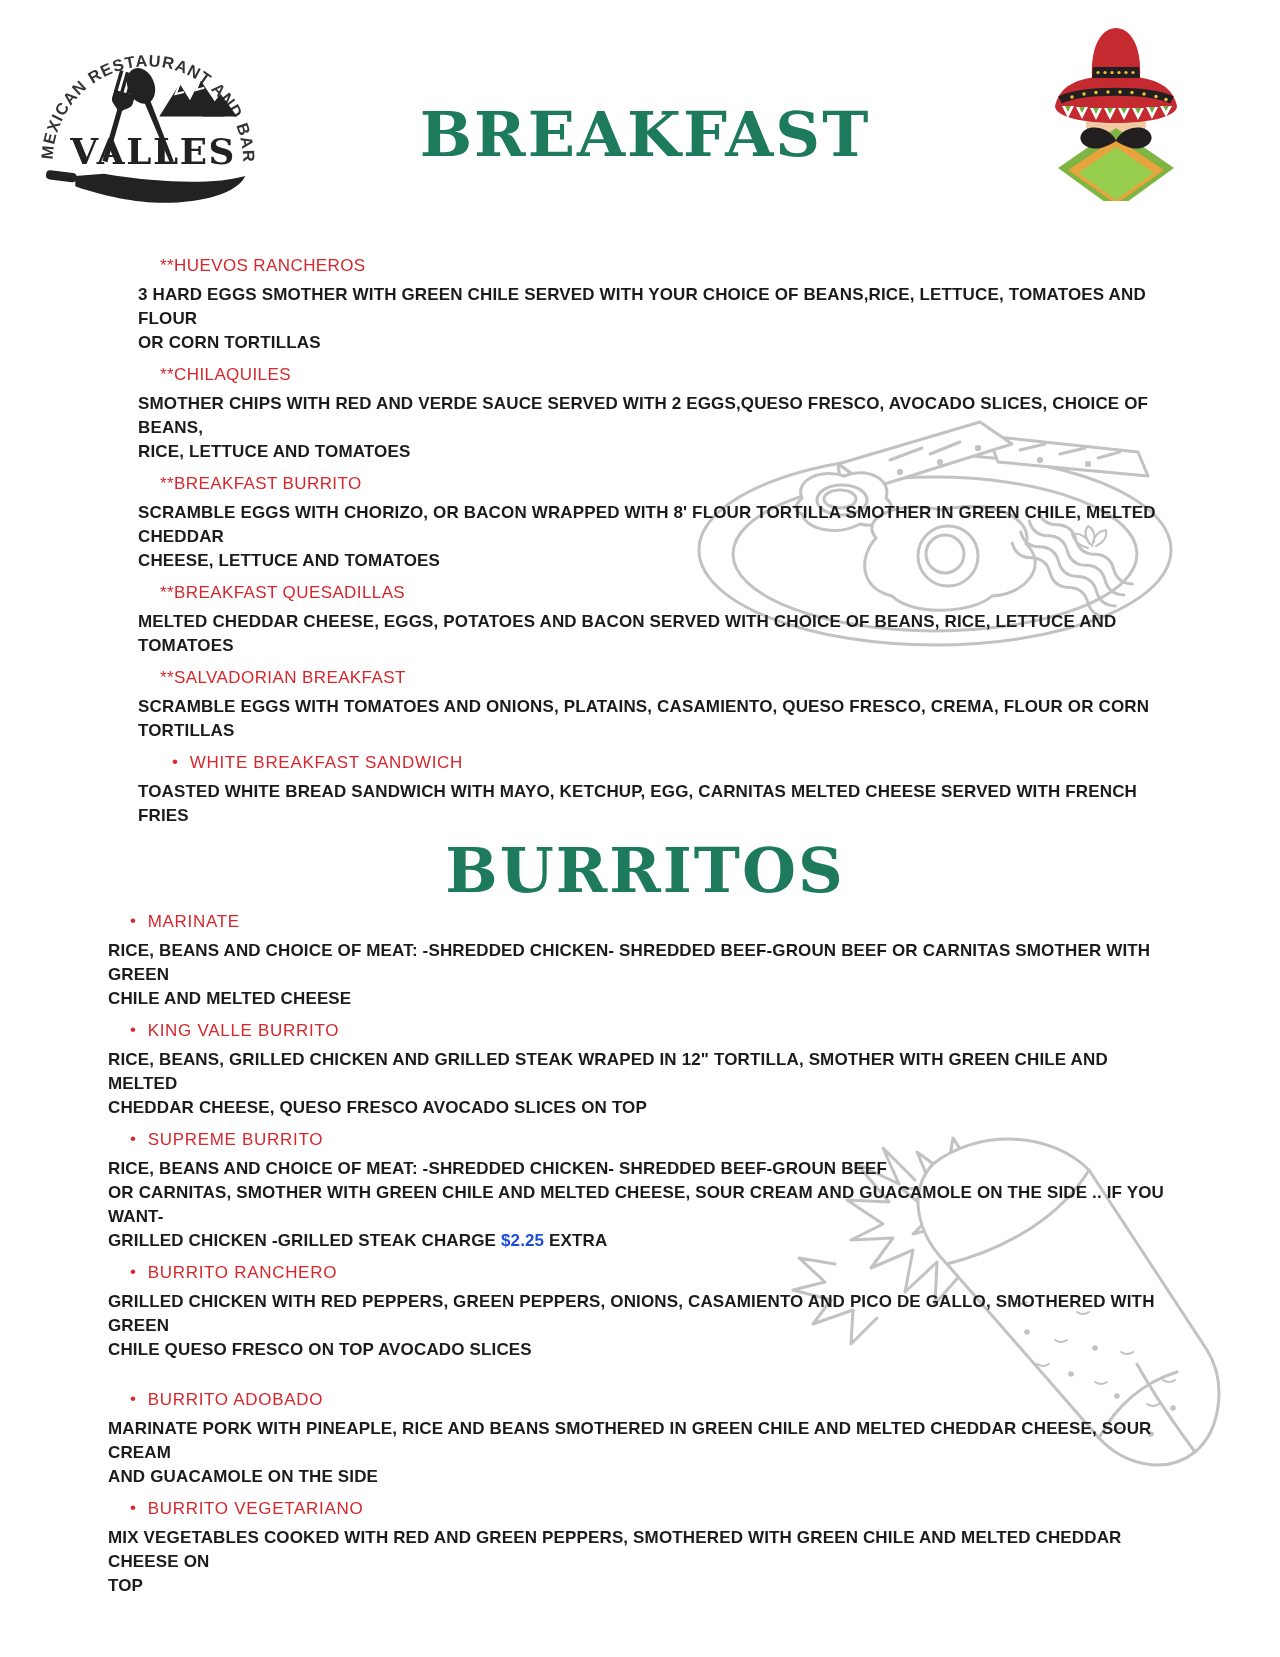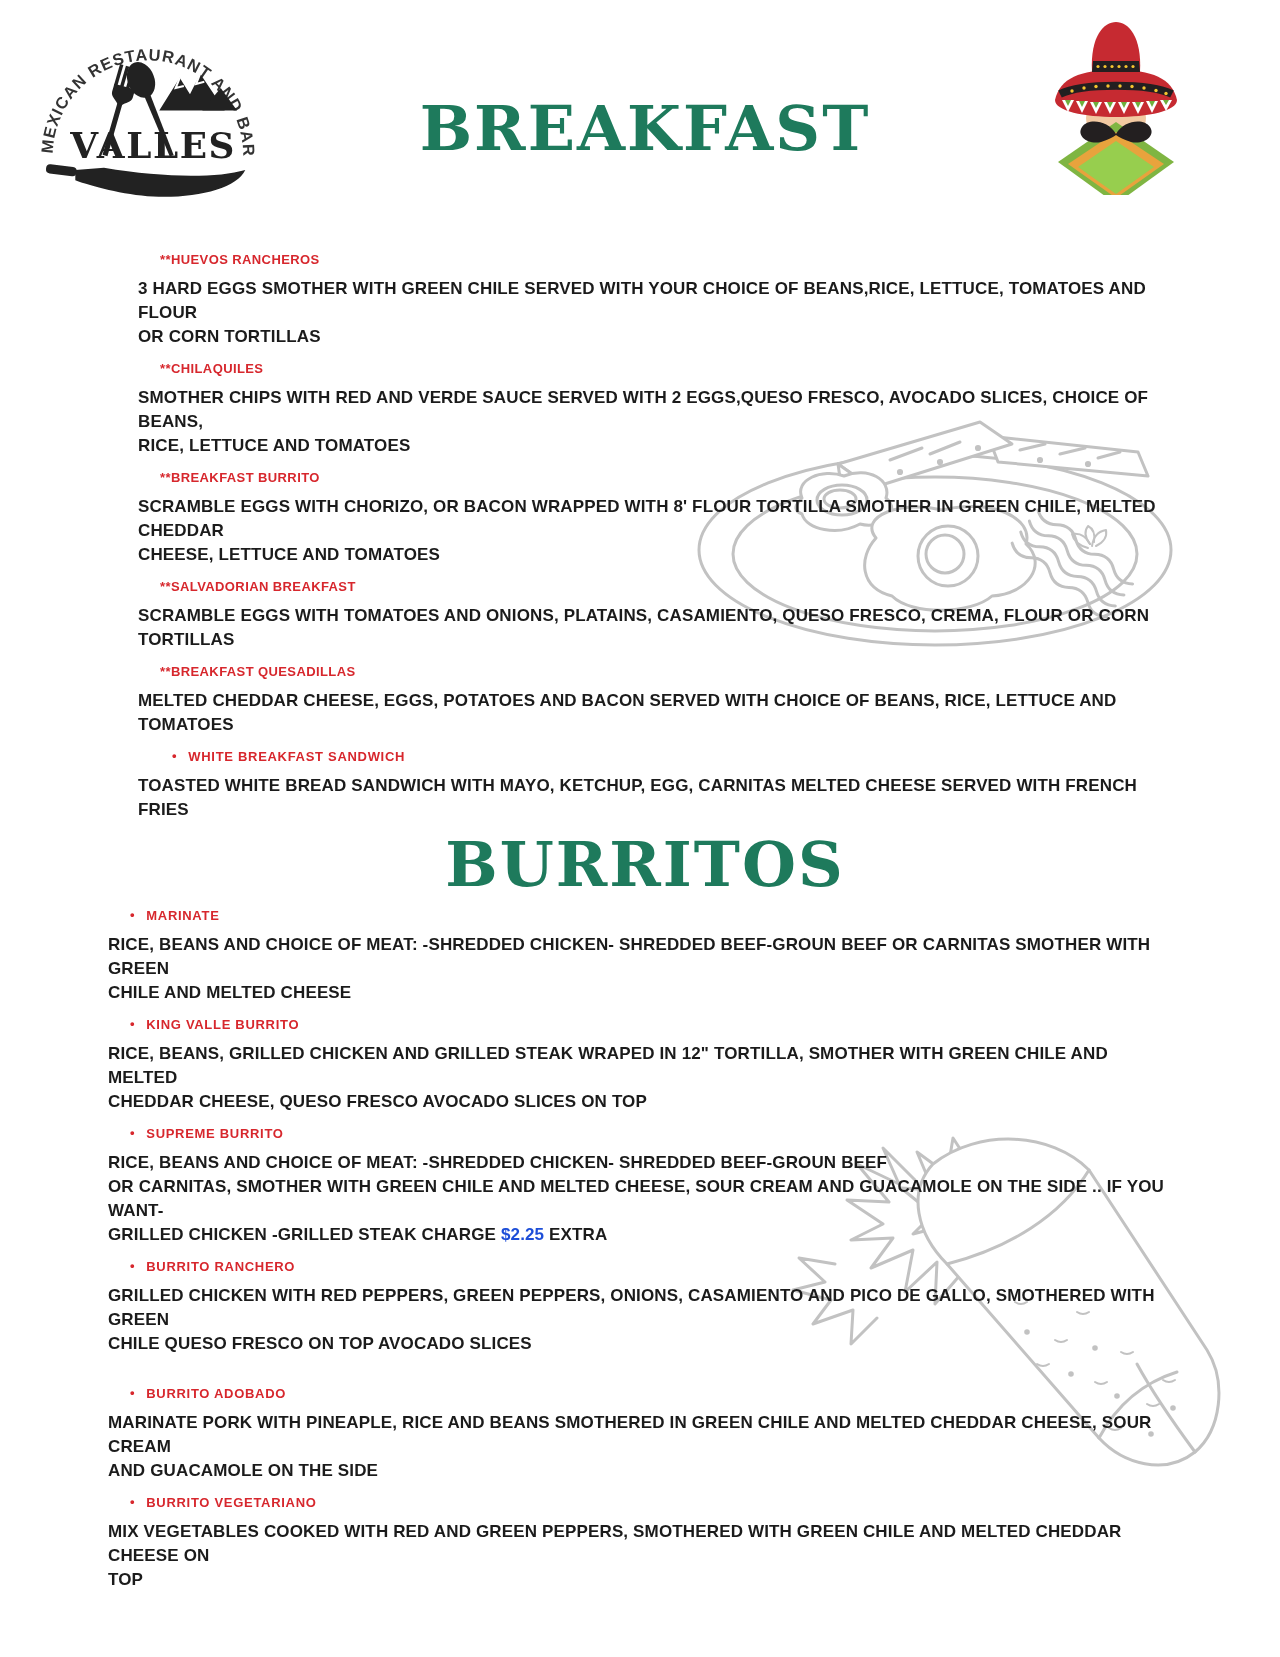--- a/index.html
+++ b/index.html
@@ -17,28 +17,28 @@
   .sombrero-wrap{position:absolute;right:10px;top:10px;width:130px;height:185px;}
   .section-title{
     text-align:center;
     font-family:"DejaVu Serif", serif;
     font-weight:700;
     font-size:62px;
     line-height:70px;
     color:#1E7A5C;
     letter-spacing:2px;
   }
-  .header .section-title{padding-top:94px;}
+  .header .section-title{padding-top:94px;margin-top:6px;}
   .burritos-title{margin:4px 0 4px 0;}
   .menu-list{margin-top:16px;}
   .item{margin-bottom:8px;}
   .menu-item-heading{
     color:#D7272D;
-    font-weight:700;
-    font-size:13px;
+    font-weight:400;
+    font-size:17px;
     line-height:24px;
     letter-spacing:0.4px;
     margin:0 0 5px 60px;
   }
   .menu-item-heading .marker{color:#D7272D;}
   .dot .marker{display:inline-block;margin-right:11px;transform:translateY(-1px);}
   .breakfast .dot{margin-left:72px;letter-spacing:0.7px;}
   .burritos .dot{margin-left:30px;letter-spacing:0.7px;}
   .menu-item-desc{
     color:#1B1B1B;
@@ -244,28 +244,28 @@
 RICE, LETTUCE AND TOMATOES</div>
       </div>
 
       <div class="item">
         <div class="menu-item-heading star"><span class="marker">**</span><span>BREAKFAST BURRITO</span></div>
         <div class="menu-item-desc">SCRAMBLE EGGS WITH CHORIZO, OR BACON WRAPPED WITH 8' FLOUR TORTILLA SMOTHER IN GREEN CHILE, MELTED CHEDDAR
 CHEESE, LETTUCE AND TOMATOES</div>
       </div>
 
       <div class="item">
+        <div class="menu-item-heading star"><span class="marker">**</span><span>BREAKFAST QUESADILLAS</span></div>
+        <div class="menu-item-desc">MELTED CHEDDAR CHEESE, EGGS, POTATOES AND BACON SERVED WITH CHOICE OF BEANS, RICE, LETTUCE AND TOMATOES</div>
+      </div>
+
+      <div class="item">
         <div class="menu-item-heading star"><span class="marker">**</span><span>SALVADORIAN BREAKFAST</span></div>
         <div class="menu-item-desc">SCRAMBLE EGGS WITH TOMATOES AND ONIONS, PLATAINS, CASAMIENTO, QUESO FRESCO, CREMA, FLOUR OR CORN
 TORTILLAS</div>
-      </div>
-
-      <div class="item">
-        <div class="menu-item-heading star"><span class="marker">**</span><span>BREAKFAST QUESADILLAS</span></div>
-        <div class="menu-item-desc">MELTED CHEDDAR CHEESE, EGGS, POTATOES AND BACON SERVED WITH CHOICE OF BEANS, RICE, LETTUCE AND TOMATOES</div>
       </div>
 
       <div class="item">
         <div class="menu-item-heading dot"><span class="marker">•</span><span>WHITE BREAKFAST SANDWICH</span></div>
         <div class="menu-item-desc">TOASTED WHITE BREAD SANDWICH WITH MAYO, KETCHUP,  EGG, CARNITAS MELTED CHEESE SERVED WITH FRENCH FRIES</div>
       </div>
 
     </div>
   </div>
 

